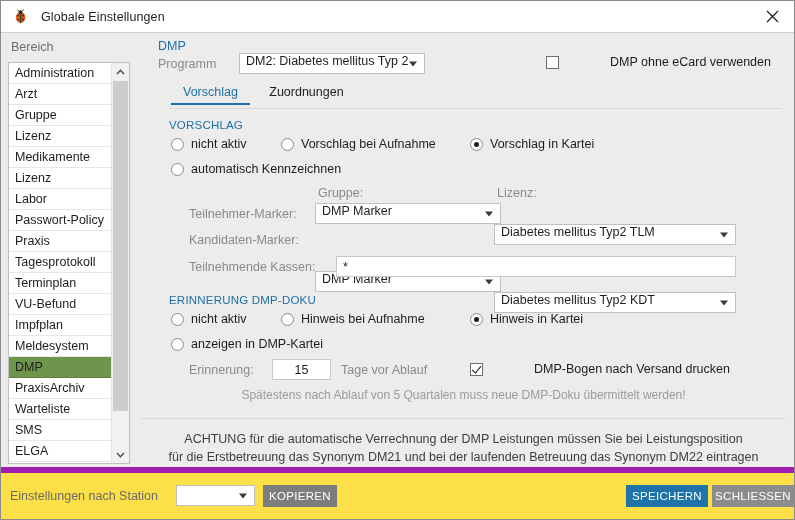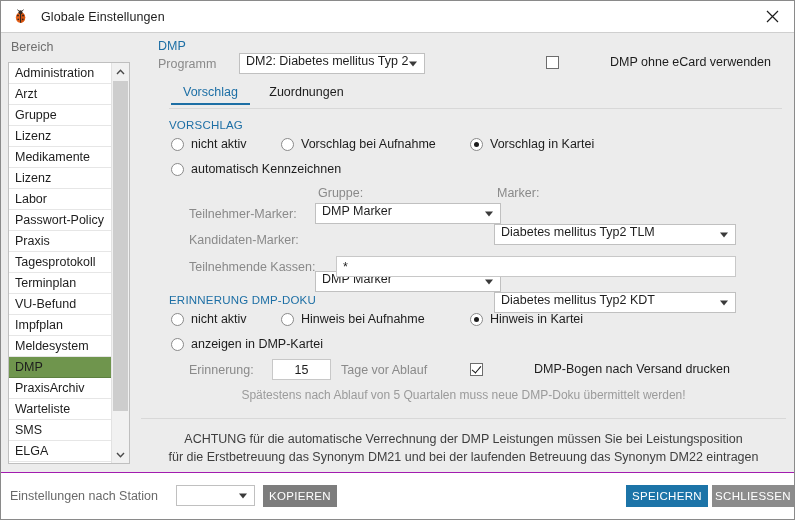--- a/index.html
+++ b/index.html
@@ -317,22 +317,22 @@
     font-size: 12.5px;
     color: #3e3e3e;
     line-height: 18px;
   }
 
   
   .bottombar {
     position: absolute;
     left: 0; right: 0; bottom: 0;
     height: 46px;
-    background: #ffffff;
-    border-top: 1px solid #a21caf;
+    background: #fde047;
+    border-top: 6px solid #a21caf;
   }
   .station-label {
     position: absolute;
     left: 9px; top: 16px;
     font-size: 12.5px;
     color: #6a6a6a;
   }
   #station-combo {
     position: absolute;
     left: 175px;
@@ -472,21 +472,21 @@
     <div class="radio-row" style="left:329px; top:104px;">
       <span class="rbox checked"></span>
       <span>Vorschlag in Kartei</span>
     </div>
     <div class="radio-row" style="left:30px; top:129px;">
       <span class="rbox"></span>
       <span>automatisch Kennzeichnen</span>
     </div>
 
     <div class="fld-label" style="left:177px; top:153px;">Gruppe:</div>
-    <div class="fld-label" style="left:356px; top:153px;">Marker:</div>
+    <div class="fld-label" style="left:356px; top:153px;">Lizenz:</div>
 
     <div class="fld-label" style="left:48px; top:174px;">Teilnehmer-Marker:</div>
     <div class="combo" style="left:174px; top:170px; width:186px; height:21px;">
       <span class="ctext">DMP Marker</span>
       <span class="carrow"></span>
     </div>
     <div class="combo" style="left:353px; top:170px; width:242px; height:21px;">
       <span class="ctext">Diabetes mellitus Typ2 TLM</span>
       <span class="carrow"></span>
     </div>

